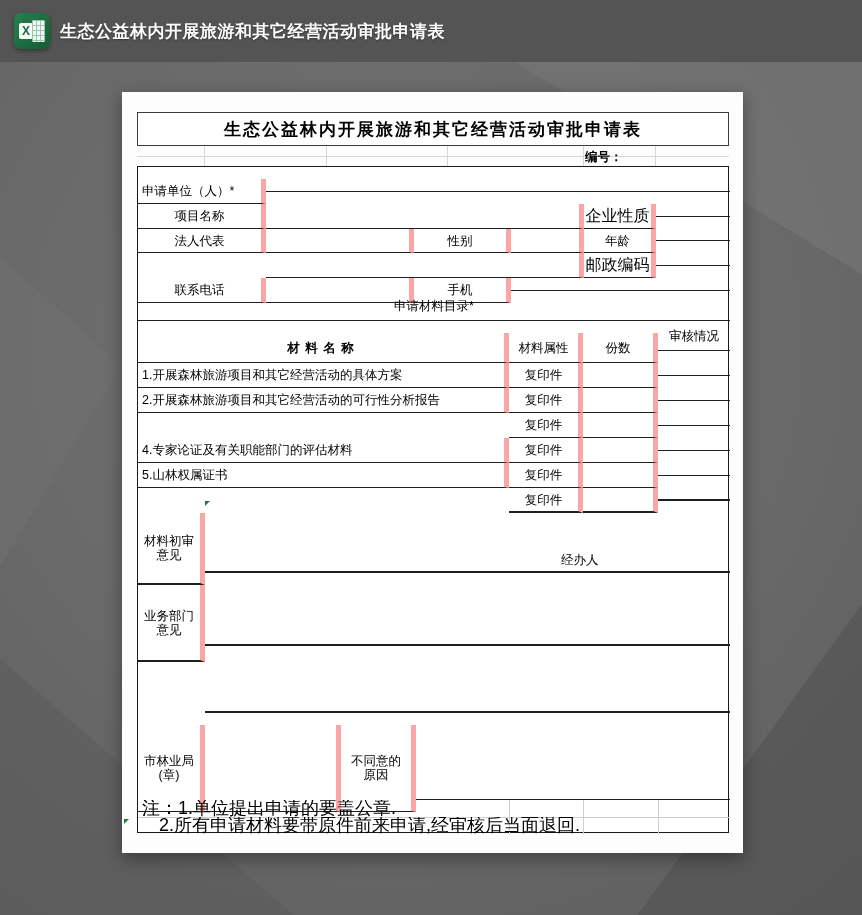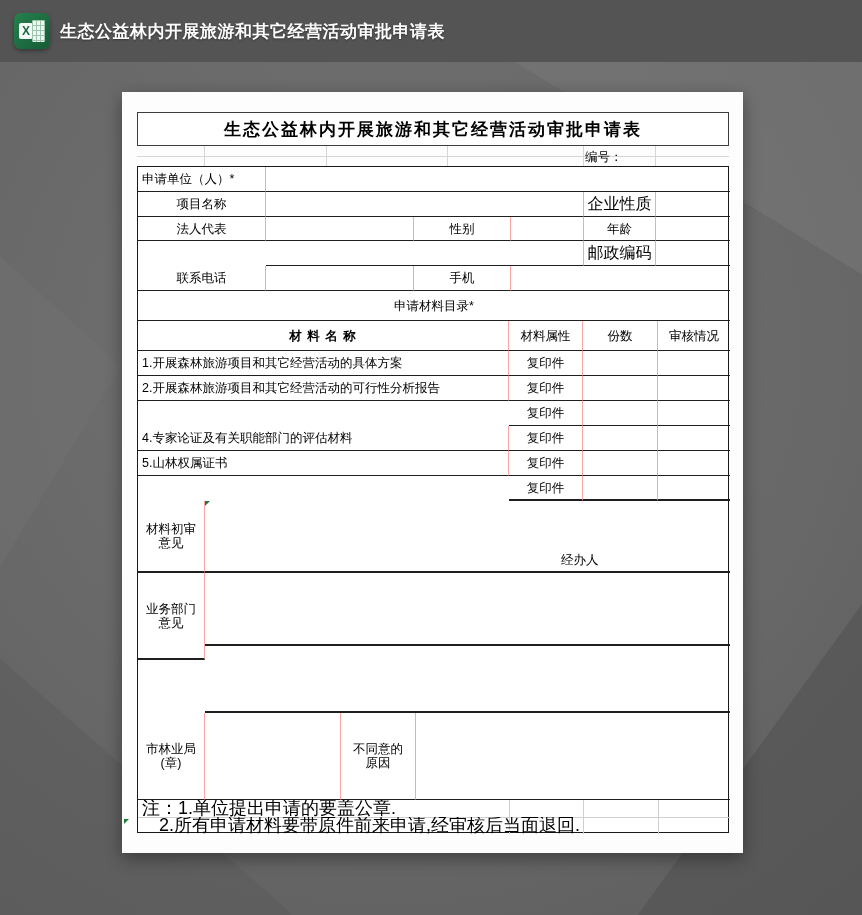--- a/index.html
+++ b/index.html
@@ -32,28 +32,28 @@
           box-shadow:0 5px 16px rgba(0,0,0,.38); }
 
   .form-title { position:absolute; left:15px; top:20px; width:592px; height:34px; background:#fff;
                 border:1px solid #3c3c3c; display:flex; align-items:center; justify-content:center;
                 font-family:"Liberation Serif", serif; font-weight:bold; font-size:17px;
                 letter-spacing:2px; color:#000; }
 
   .spacer { position:absolute; left:15px; top:54px; width:592px; height:20px; }
   .lgh { position:absolute; left:0; width:592px; height:1px; background:#d6d6d6; }
   .lgv { position:absolute; top:0; width:1px; height:20px; background:#d6d6d6; }
-  .code-label { position:absolute; left:448px; top:3px; font-size:12.5px; color:#000; }
+  .code-label { position:absolute; left:448px; top:3px; font-size:12.5px; color:#000;font-weight:bold; }
 
   .tbl { position:absolute; left:15px; top:74px; width:592px; height:667px;
          border:1px solid #1a1a1a; background:#fff; }
   .c { position:absolute; display:flex; align-items:center; justify-content:center;
        font-size:12.5px; color:#000; line-height:1.12; text-align:center; overflow:hidden; }
   .lft { justify-content:flex-start; text-align:left; padding-left:4px; }
-  .br { border-right:1px solid #fca5a5; }
+  .br { border-right:5px solid #fca5a5;margin-top:12px; }
   .bb { border-bottom:1px solid #1f1f1f; }
   .bb2 { border-bottom:2px solid #1f1f1f; }
   .pre { white-space:pre-line; }
   .sm { font-size:16px; }
   .hdr { letter-spacing:1px; }
   .handler { position:absolute; left:423px; top:385px; font-size:12.5px; color:#000; }
   .noteline { font-size:18px; }
   .lgv2 { position:absolute; width:1px; background:#cfcfcf; }
   .lgh2 { position:absolute; height:1px; background:#cfcfcf; }
   .marker { position:absolute; width:0; height:0; border-top:5px solid #1e7e34; border-right:5px solid transparent; }
@@ -149,21 +149,21 @@
 
       <div class="c br bb2" style="left:371px;top:309px;width:74px;height:25px;">复印件</div>
       <div class="c br bb2" style="left:445px;top:309px;width:75px;height:25px;"></div>
       <div class="c bb2" style="left:520px;top:309px;width:72px;height:25px;"></div>
 
       <div class="c br bb2 pre" style="left:0;top:334px;width:67px;height:72px;">材料初审
 意见</div>
       <div class="c bb2" style="left:67px;top:334px;width:525px;height:72px;"></div>
       <div class="handler">经办人</div>
 
-      <div class="c br bb2 pre" style="left:0;top:406px;width:67px;height:87px;">业务部门
+      <div class="c br bb2 pre" style="left:0;top:406px;width:67px;height:77px;">业务部门
 意见</div>
       <div class="c bb2" style="left:67px;top:406px;width:525px;height:73px;"></div>
 
       <div class="c bb2" style="left:67px;top:479px;width:525px;height:67px;"></div>
 
       <div class="c br bb pre" style="left:0;top:546px;width:67px;height:87px;">市林业局
 (章)</div>
       <div class="c br bb" style="left:67px;top:546px;width:136px;height:87px;"></div>
       <div class="c br bb pre" style="left:203px;top:546px;width:75px;height:87px;">不同意的
 原因</div>

